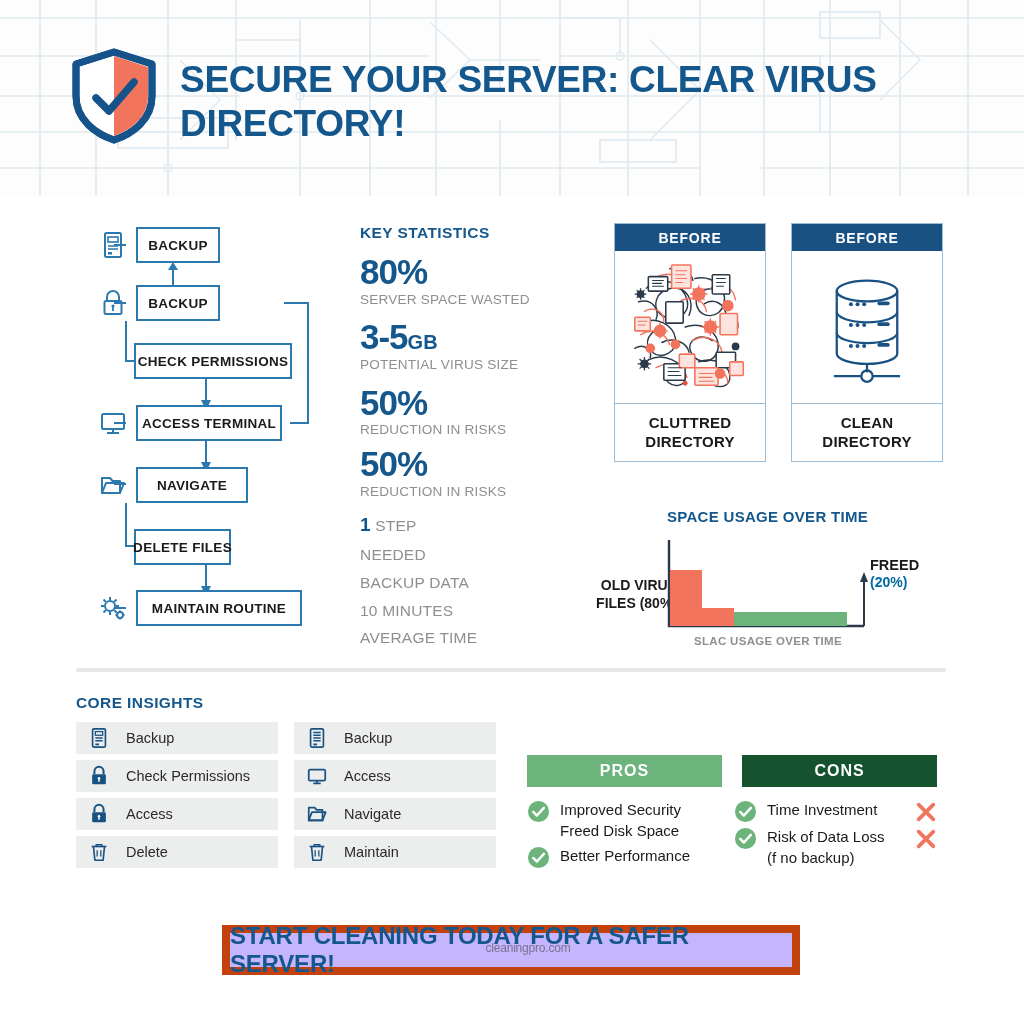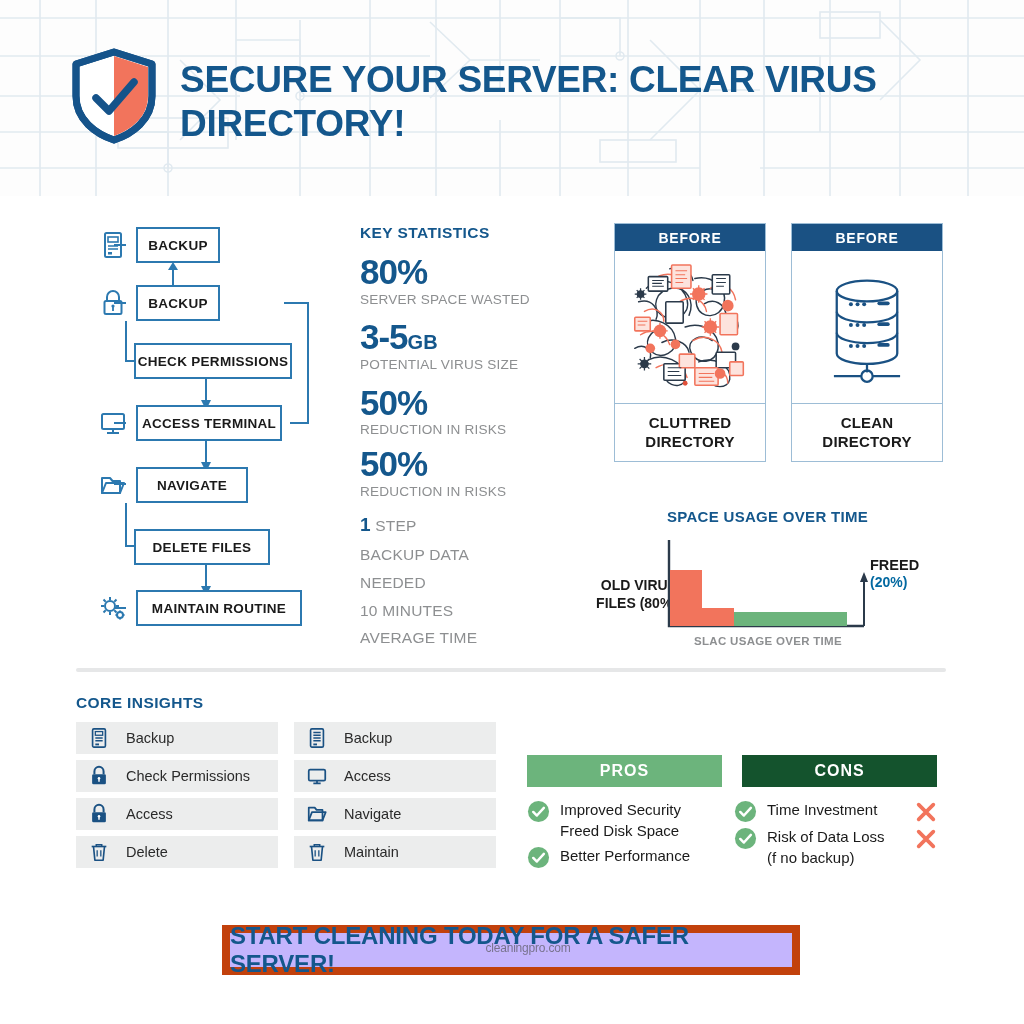--- a/index.html
+++ b/index.html
@@ -216,21 +216,21 @@
 
     <div class="flow-row" style="left:22px;top:249px;">
       <svg class="flow-ico" viewBox="0 0 30 30">
         <path d="M4 23 V8 H12 L14.5 11 H22 V23 Z" fill="none" stroke="#2c79b0" stroke-width="2" stroke-linejoin="round"></path>
         <path d="M4 23 L8 13 H26 L22 23 Z" fill="none" stroke="#2c79b0" stroke-width="2" stroke-linejoin="round"></path>
       </svg>
       <div class="fbox" style="width:112px;">NAVIGATE</div>
     </div>
 
     <div class="flow-row" style="left:58px;top:311px;">
-      <div class="fbox" style="width:136px;">DELETE FILES</div>
+      <div class="fbox" style="width:97px;">DELETE FILES</div>
     </div>
 
     <div class="flow-row" style="left:22px;top:372px;">
       <svg class="flow-ico" viewBox="0 0 30 30">
         <g fill="none" stroke="#2c79b0" stroke-width="2">
           <circle cx="12" cy="13" r="5"></circle>
           <path d="M12 4 V7 M12 19 V22 M3 13 H6 M18 13 H21 M5.5 6.5 L7.7 8.7 M16.3 17.3 L18.5 19.5 M18.5 6.5 L16.3 8.7 M7.7 17.3 L5.5 19.5"></path>
           <circle cx="22" cy="22" r="3"></circle>
           <path d="M22 17.5 V19 M22 25 V26.5 M17.5 22 H19 M25 22 H26.5"></path>
         </g>
@@ -257,22 +257,22 @@
       <div class="cap">REDUCTION IN RISKS</div>
     </div>
 
     <div class="stat tight">
       <div class="big"><span>50%</span></div>
       <div class="cap">REDUCTION IN RISKS</div>
     </div>
 
     <div class="minor">
       <div><span class="num">1</span> <span>STEP</span></div>
+      <div>NEEDED</div>
       <div>BACKUP DATA</div>
-      <div>NEEDED</div>
       <div>10 MINUTES</div>
       <div>AVERAGE TIME</div>
     </div>
   </div>
 
   <div class="panel" style="left:614px;top:223px;width:152px;">
     <div class="panel-head">BEFORE</div>
     <div class="panel-art">
       <svg viewBox="0 0 130 140" width="126" height="140">
         <g fill="none" stroke="#2b3a4a" stroke-width="1.5" stroke-linecap="round">

